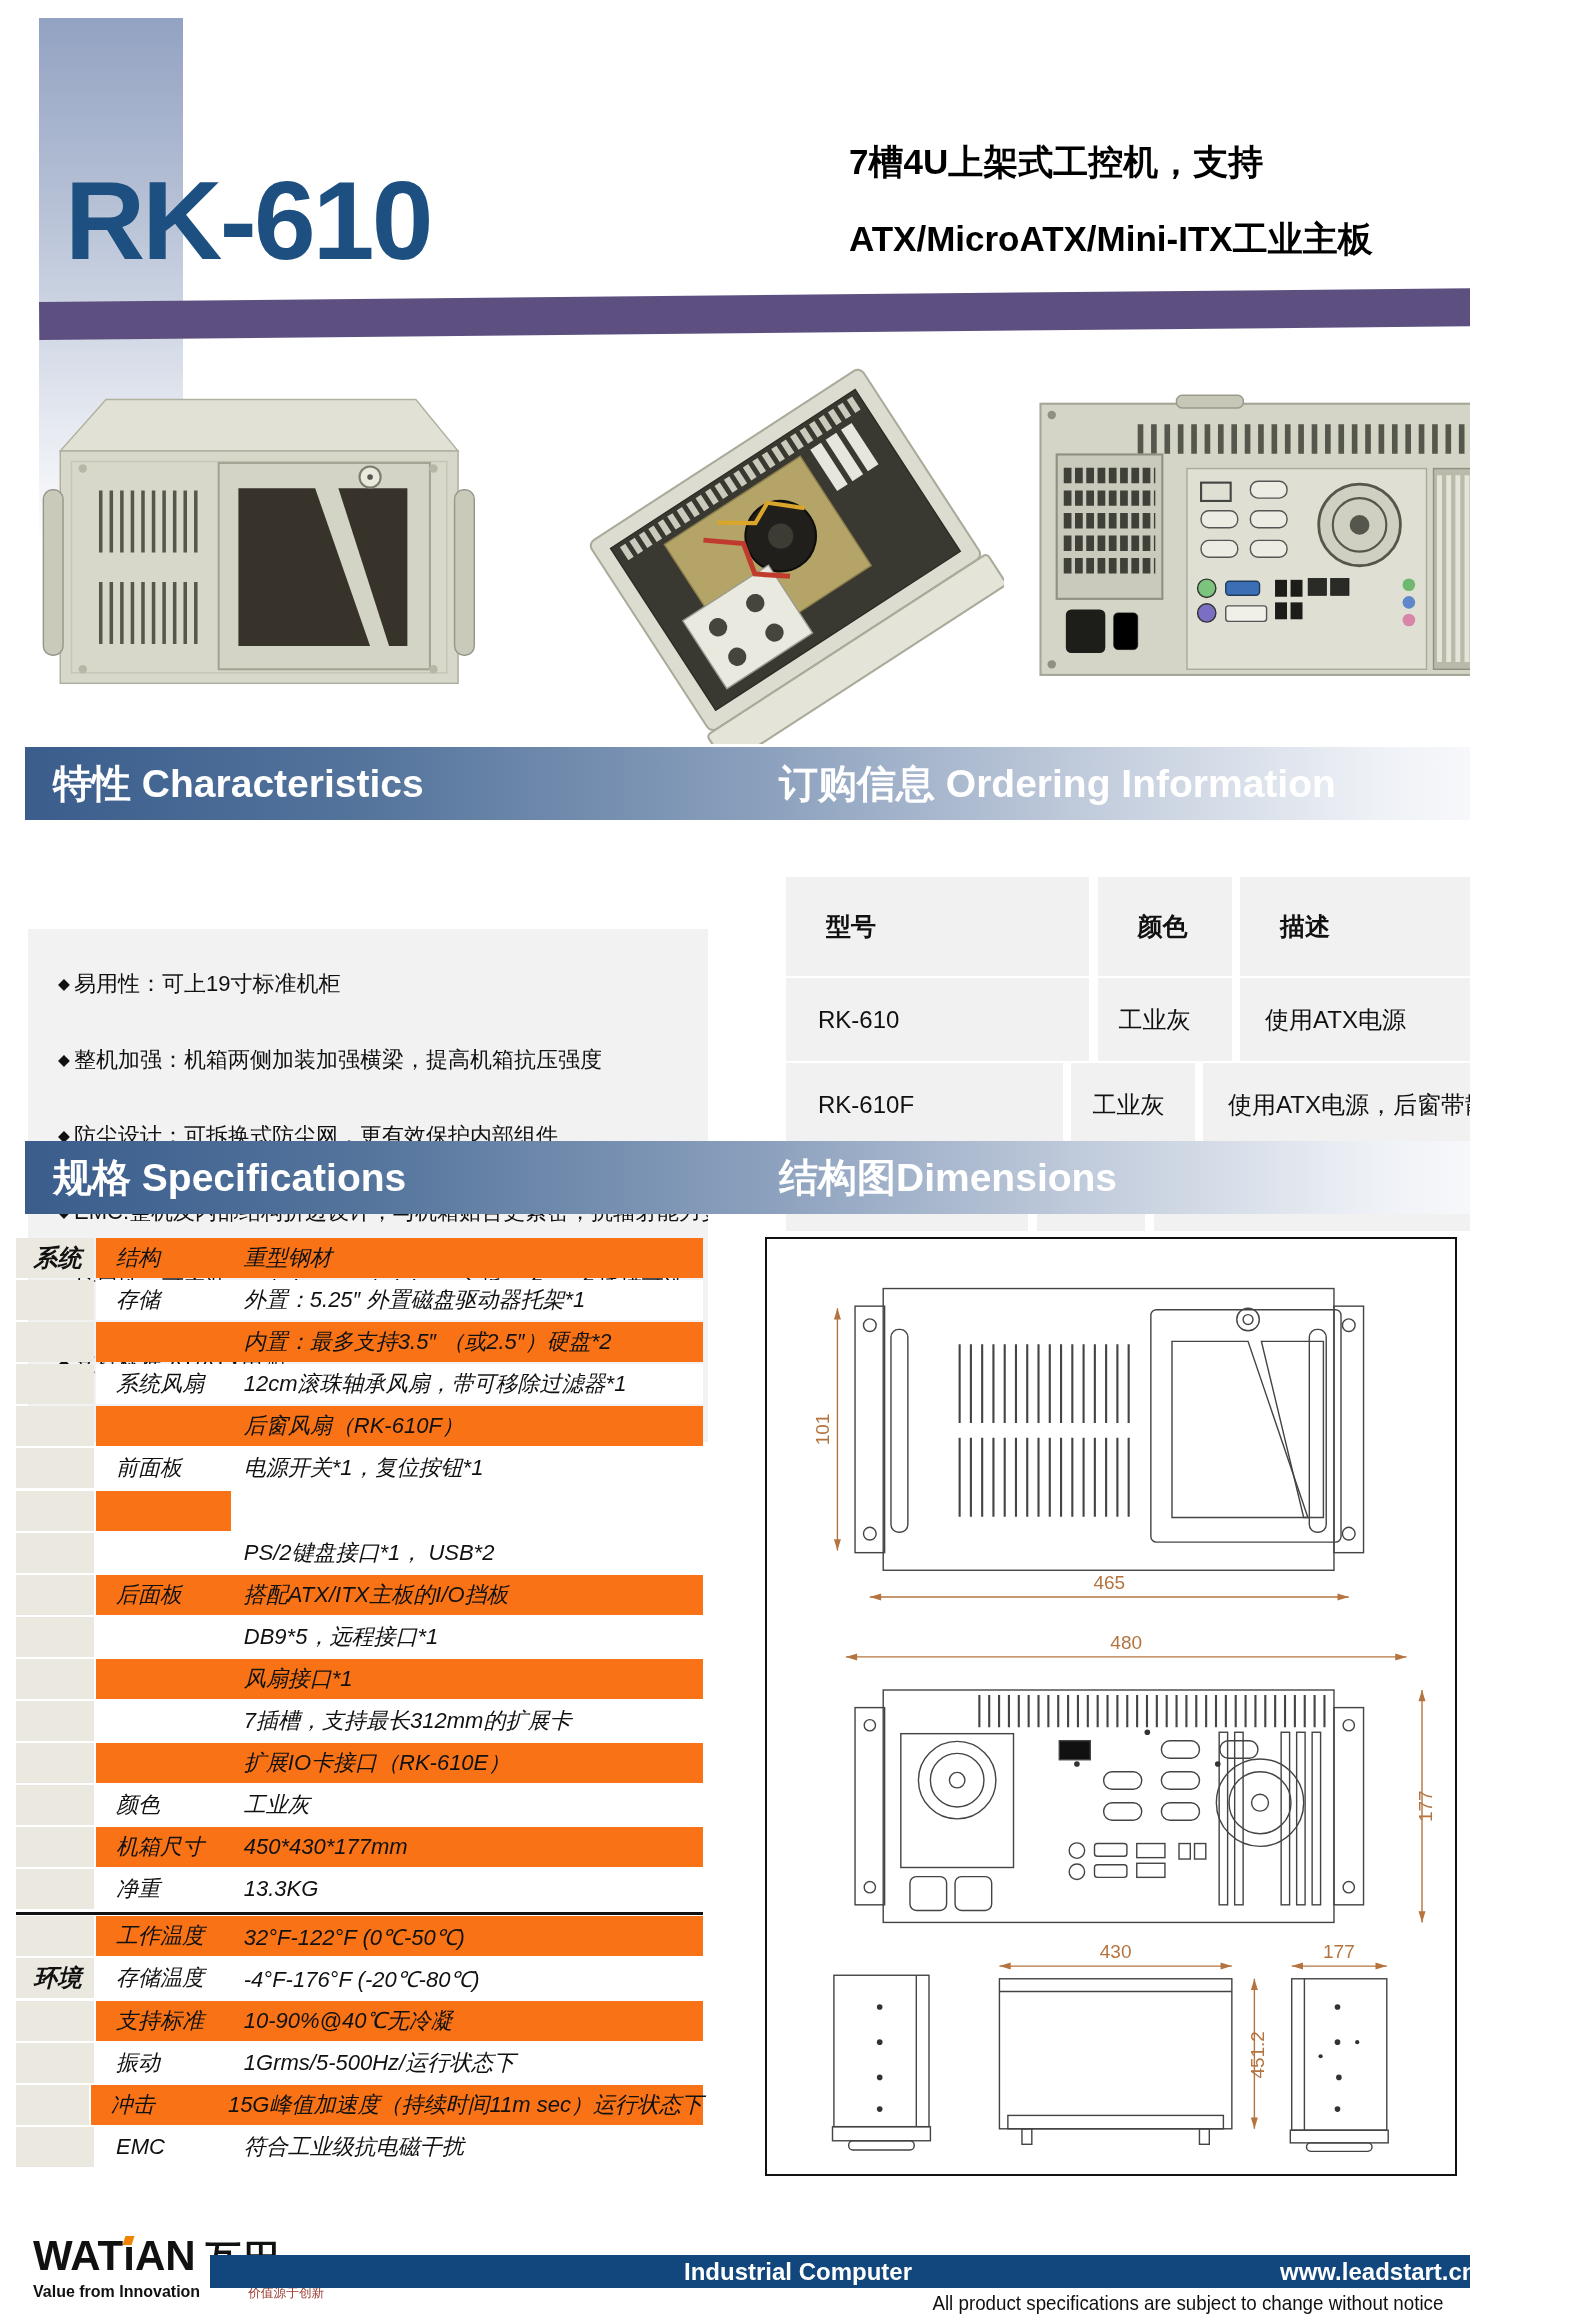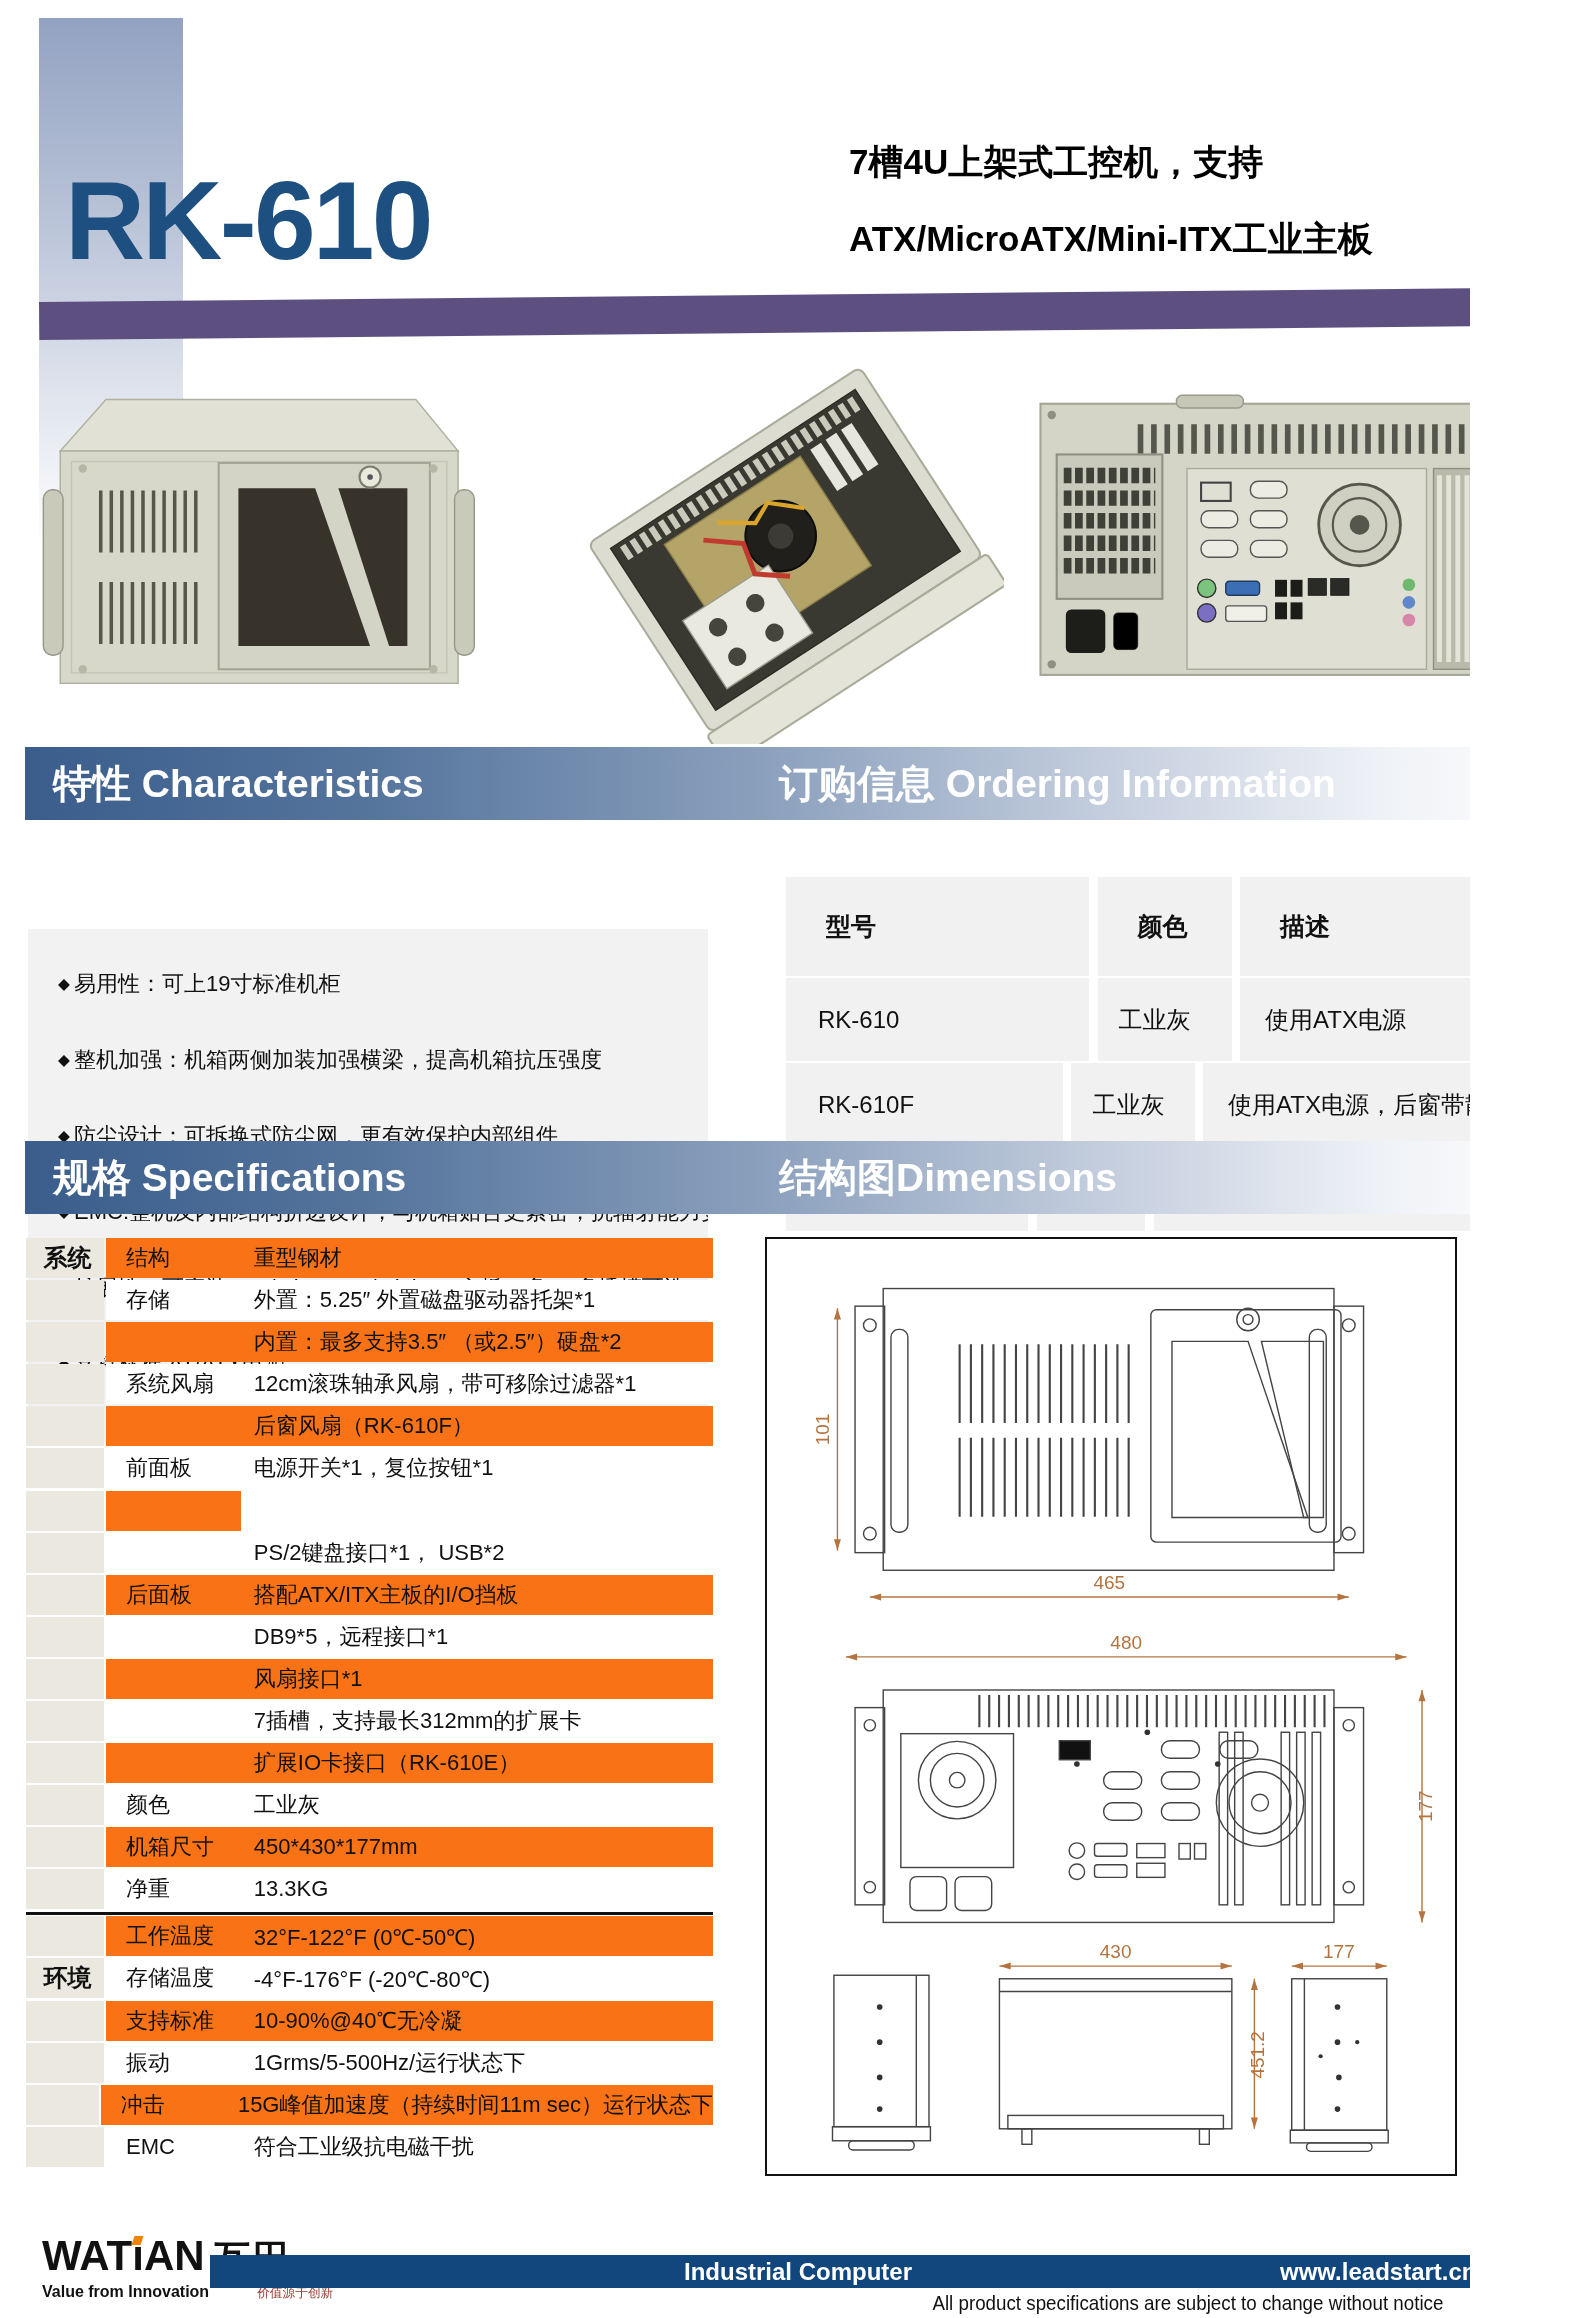--- a/index.html
+++ b/index.html
@@ -36,36 +36,36 @@
   .order-row{display:flex;margin-bottom:2.1px;}
   .order-row .c1{width:303px;padding-left:32px;box-sizing:border-box;}
   .order-row .c2{width:134px;padding-left:21px;box-sizing:border-box;margin-left:8.5px;}
   .order-row .c3{flex:1;padding-left:25px;box-sizing:border-box;margin-left:8.5px;}
   .order-row div{background:#f1f1f2;font-size:24px;display:flex;align-items:center;white-space:nowrap;}
   .order-row.hdr div{font-weight:800;font-size:25px;padding-left:40px;}
   .order-row.hdr{height:99px;}
   .order-row.data{height:83px;}
 
   
-  .spec-table{position:absolute;left:26px;top:1238px;width:687px;}
+  .spec-table{position:absolute;left:16px;top:1238px;width:687px;font-style:italic;}
   .spec-row{display:flex;height:40px;margin-bottom:2.1px;}
   .spec-row .g{width:78px;background:#eae8df;margin-right:2.1px;font-weight:800;font-size:24px;
       display:flex;align-items:center;padding-left:17.6px;box-sizing:border-box;}
   .spec-row .l{width:135px;font-size:22px;display:flex;align-items:center;padding-left:20px;box-sizing:border-box;}
   .spec-row .v{flex:1;font-size:22px;display:flex;align-items:center;padding-left:12.7px;box-sizing:border-box;white-space:nowrap;}
   .spec-row.shade .l,.spec-row.shade .v{background:#f97316;}
   .spec-row.plain .l,.spec-row.plain .v{background:#ffffff;}
   .spec-divider{height:3.5px;background:#111;margin:0.7px 0 1.4px 0;}
 
   
   .dim-box{position:absolute;left:765px;top:1237px;width:692px;height:939px;border:2.8px solid #111;
       box-sizing:border-box;background:#fff;}
 
   
-  .footer-logo{position:absolute;left:42px;top:2235px;}
+  .footer-logo{position:absolute;left:33px;top:2235px;}
   .brand-row{display:flex;align-items:flex-end;}
   .brand-en{font-size:42px;font-weight:900;letter-spacing:0px;color:#111;line-height:1;}
   .brand-en .i{position:relative;display:inline-block;}
   .brand-en .i::after{content:"";position:absolute;left:0.7px;top:1.4px;width:9.2px;height:9.2px;
       background:#f08300;transform:skewX(-18deg);}
   .brand-zh{font-size:37px;font-weight:900;color:#111;margin-left:10px;line-height:1;letter-spacing:1.4px;}
   .tag-row{display:flex;margin-top:5.6px;align-items:baseline;}
   .tag-en{font-size:16px;font-weight:800;color:#111;}
   .tag-zh{font-size:12.7px;color:#9a3b2e;margin-left:48px;}
   .navy-bar{position:absolute;left:210px;top:2255px;width:1347px;height:33px;background:#12477d;}

